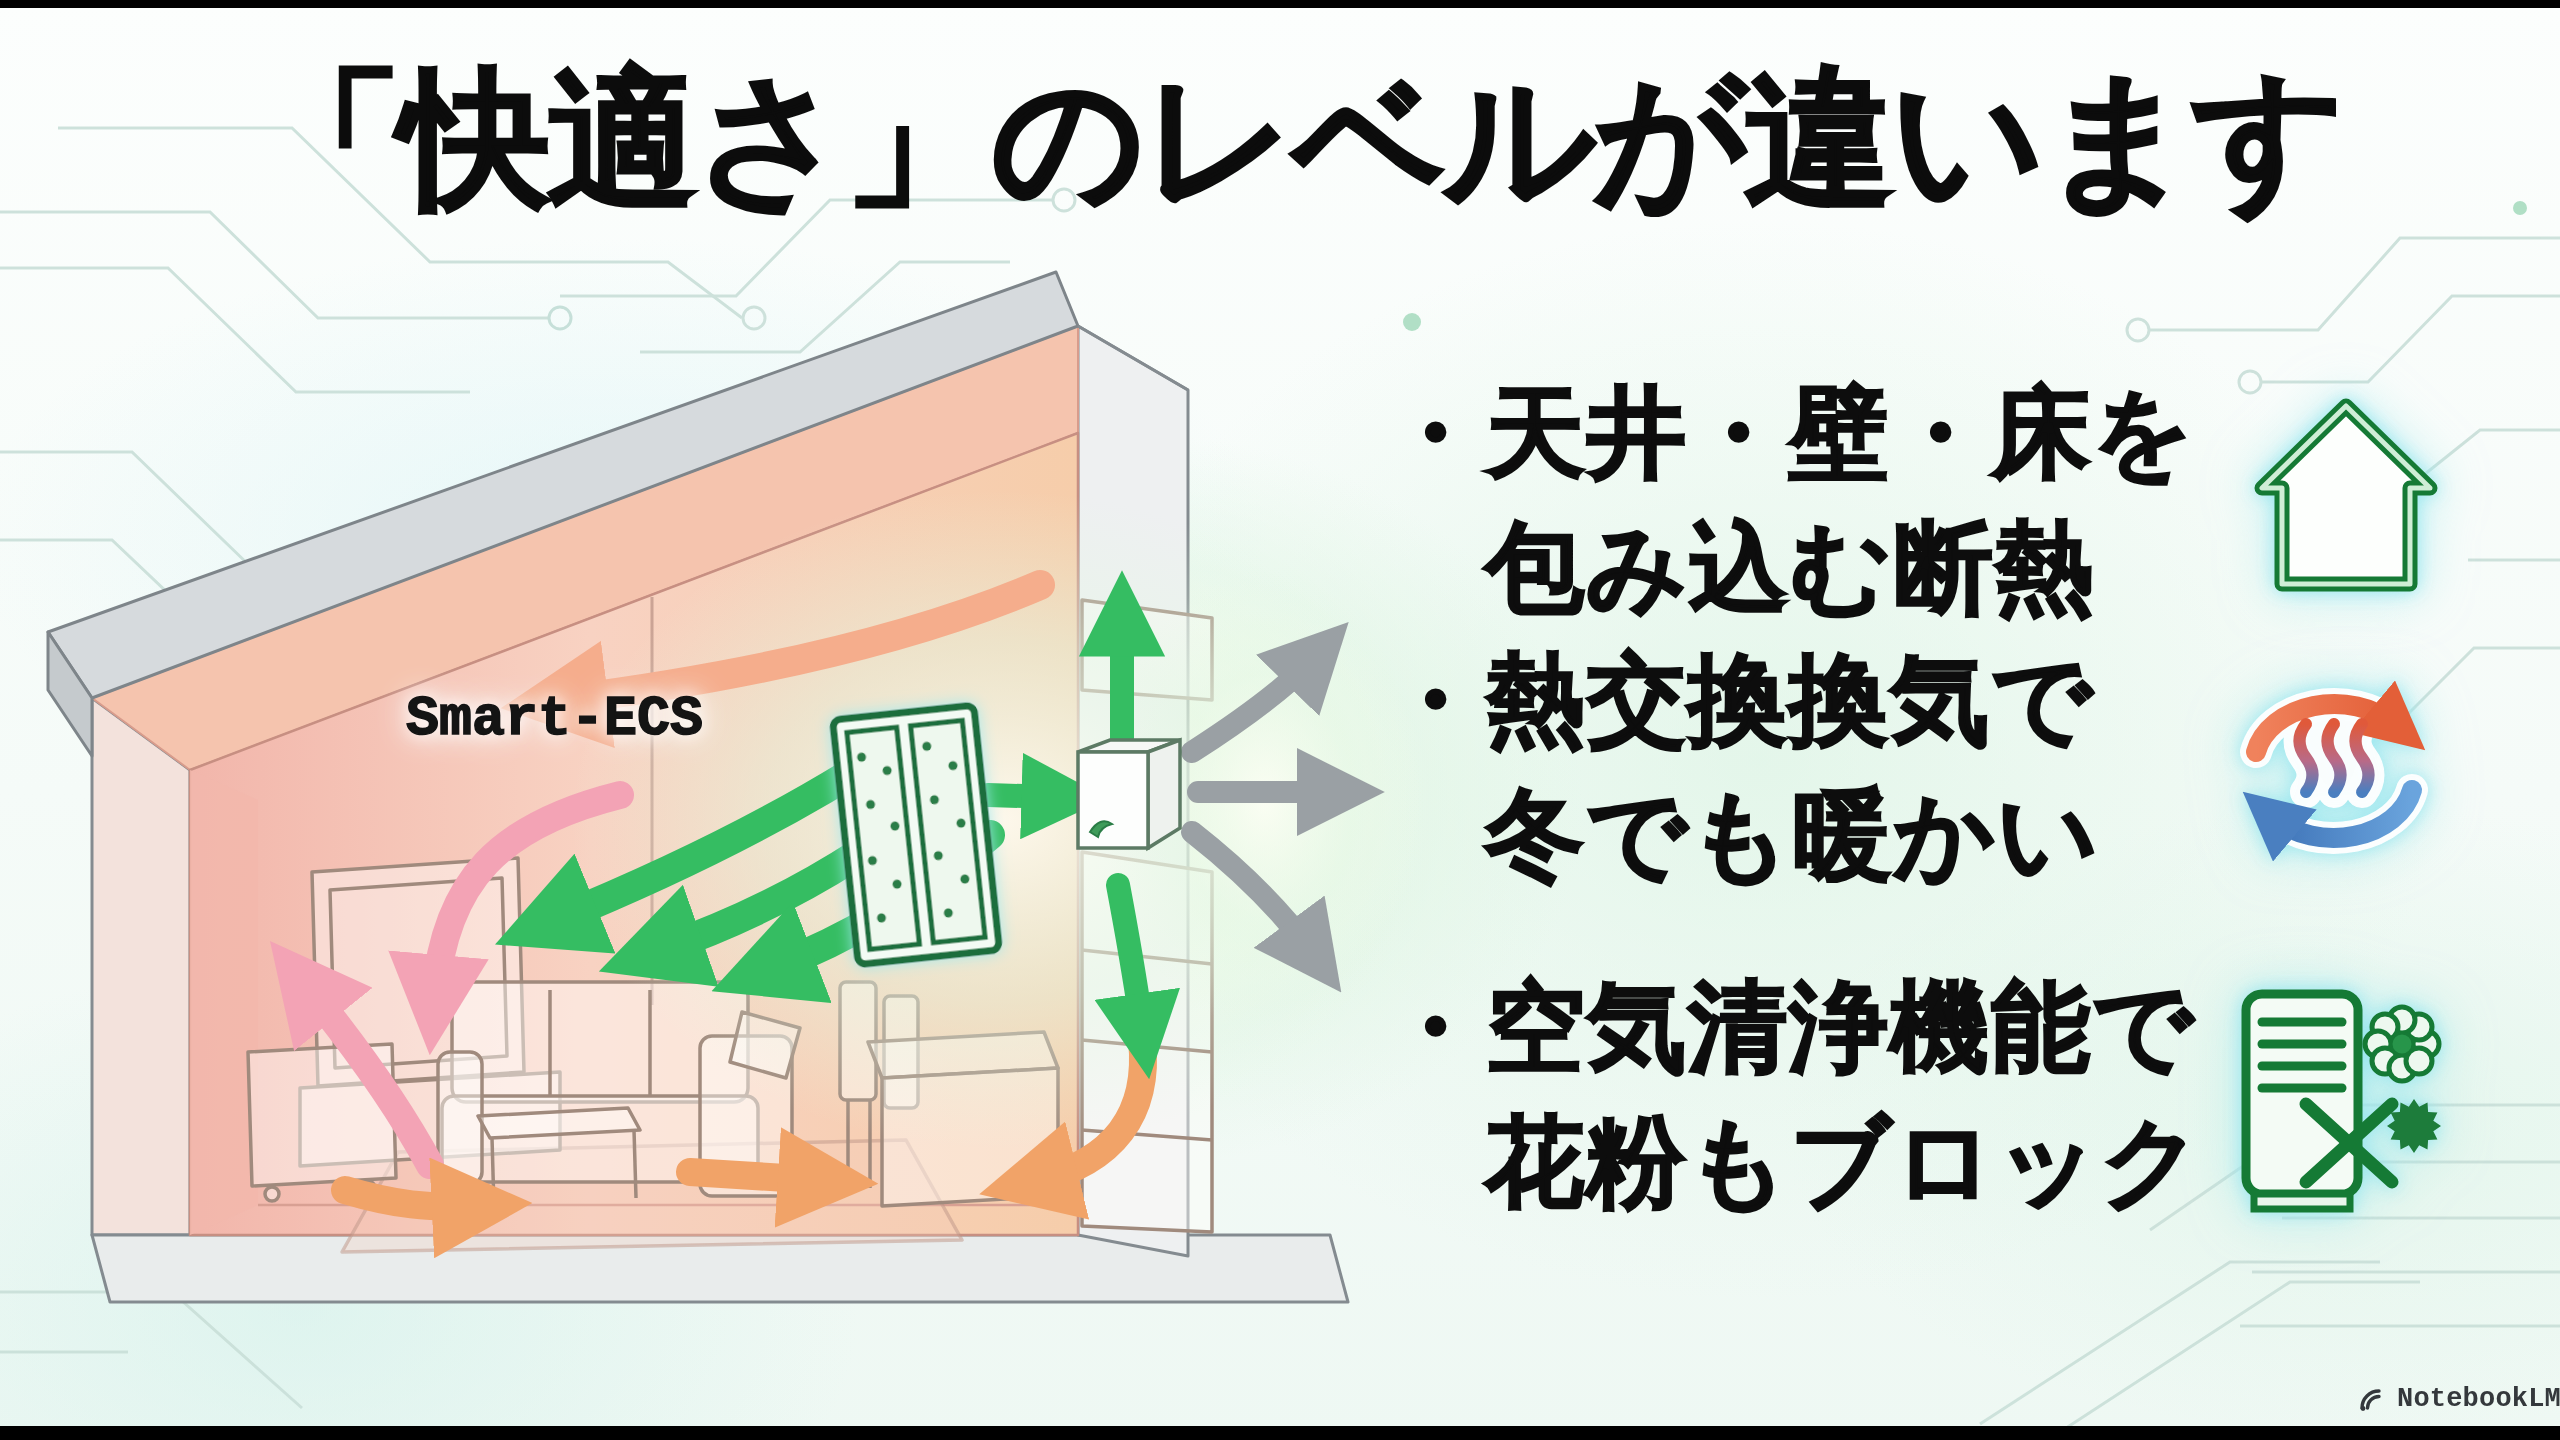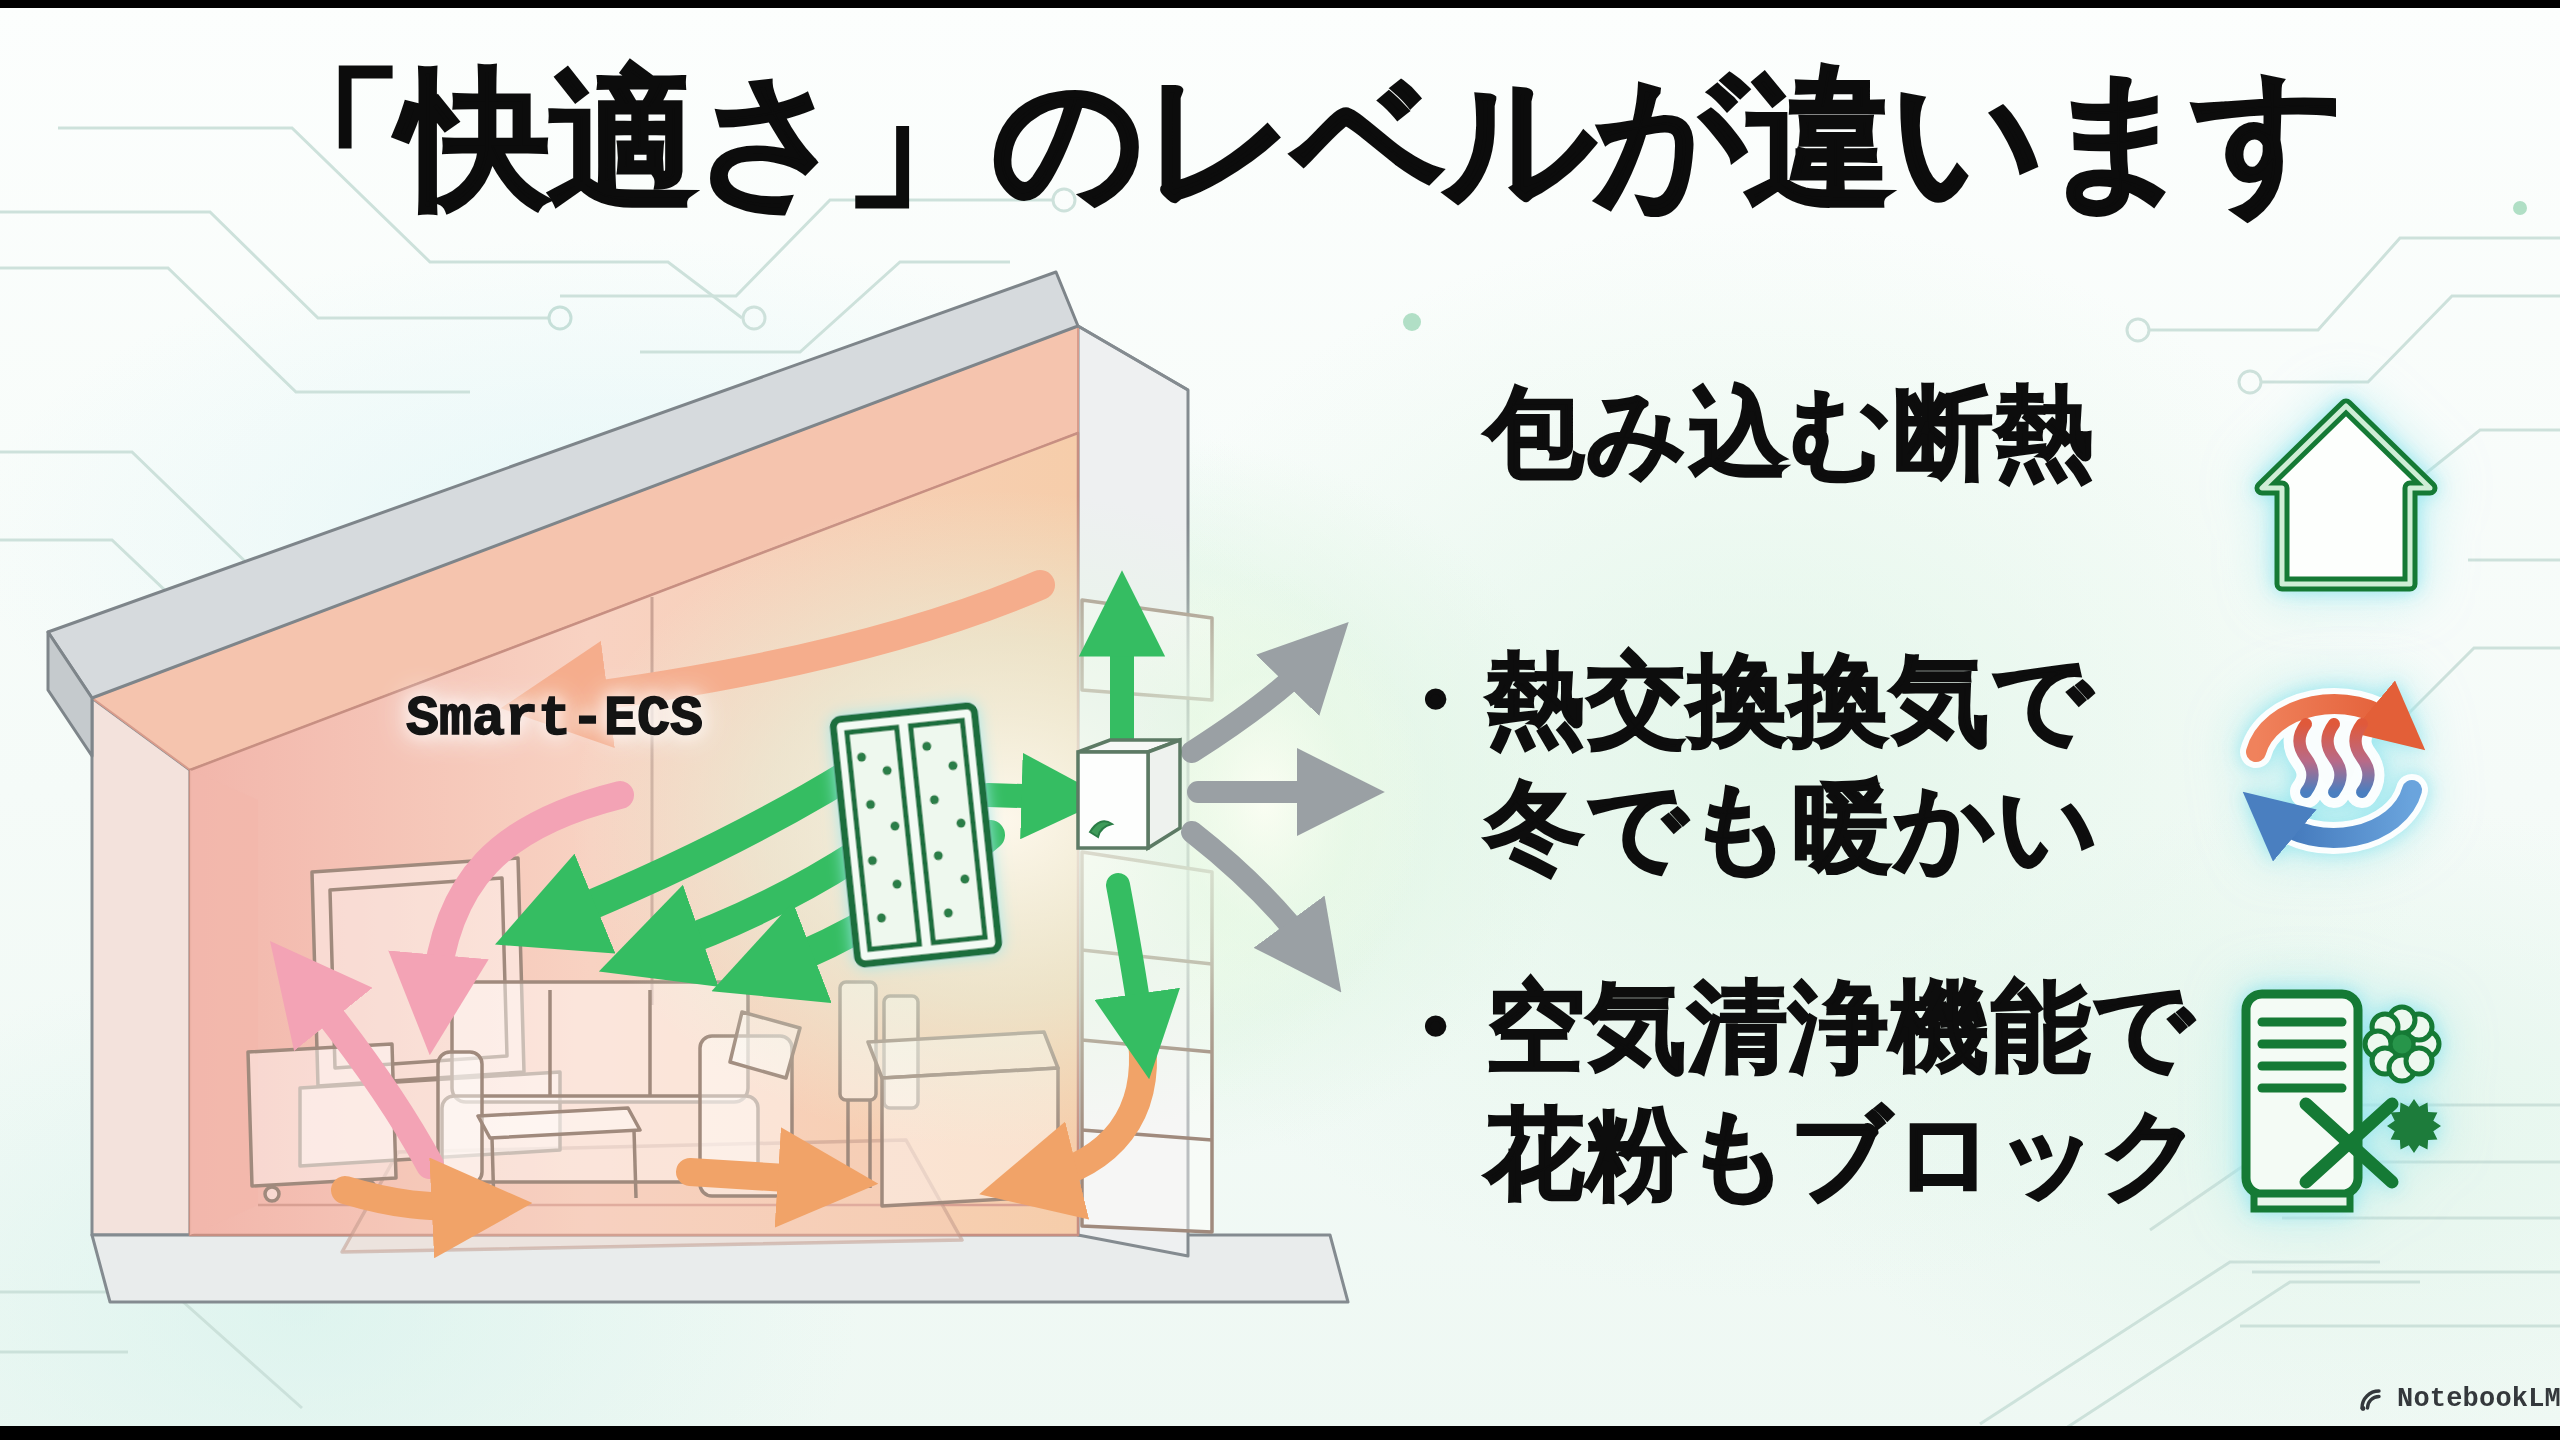--- a/index.html
+++ b/index.html
@@ -21,21 +21,21 @@
   .title{
     position:absolute;left:0;right:0;top:70px;text-align:center;
     font-size:150px;font-weight:900;color:#0c0c0c;letter-spacing:-3px;line-height:1.08;
     -webkit-text-stroke:3px #0c0c0c;
   }
   .bullet{
     position:absolute;left:1385px;width:1060px;
     font-size:99px;font-weight:900;color:#0d0d0d;line-height:1.28;
     -webkit-text-stroke:2.5px #0d0d0d;letter-spacing:2px;white-space:nowrap;
   }
-  .bullet .l2{margin-left:100px;}
+  .bullet .l2{margin-left:100px;margin-top:8px;}
   .b1{top:378px;} .b2{top:645px;} .b3{top:972px;}
   .smart-ecs{
     position:absolute;left:406px;top:688px;font-size:55px;font-weight:800;color:#141414;
     letter-spacing:0;-webkit-text-stroke:1.5px #141414;
     text-shadow:0 0 16px #fff,0 0 28px #fff,0 0 40px rgba(255,255,255,.8);
   }
   .scene{position:absolute;left:0;top:0;}
   .icon{position:absolute;filter:drop-shadow(0 0 9px rgba(150,230,238,.95)) drop-shadow(0 0 24px rgba(150,230,238,.55));}
   .icon.house{left:2248px;top:380px;}
   .icon.heat{left:2234px;top:660px;}
@@ -222,20 +222,21 @@
       <rect x="1078" y="752" width="70" height="96" fill="#fdfefd" stroke="#5c7a64" stroke-width="3.5"></rect>
       <path d="M1090 832 q10 -16 22 -8 q-12 3 -14 13 z" fill="#3f9c5a" stroke="#2a7d46" stroke-width="2"></path>
     </g>
   </svg>
 
   <div class="title">「快適さ」のレベルが違います</div>
 
   <div class="smart-ecs">Smart-ECS</div>
 
   <div class="bullet b1">
+    <div>・天井・壁・床を</div>
     <div class="l2">包み込む断熱</div>
   </div>
   <div class="bullet b3">
     <div>・空気清浄機能で</div>
     <div class="l2">花粉もブロック</div>
   </div>
   <div class="bullet b2">
     <div>・熱交換換気で</div>
     <div class="l2">冬でも暖かい</div>
   </div>

